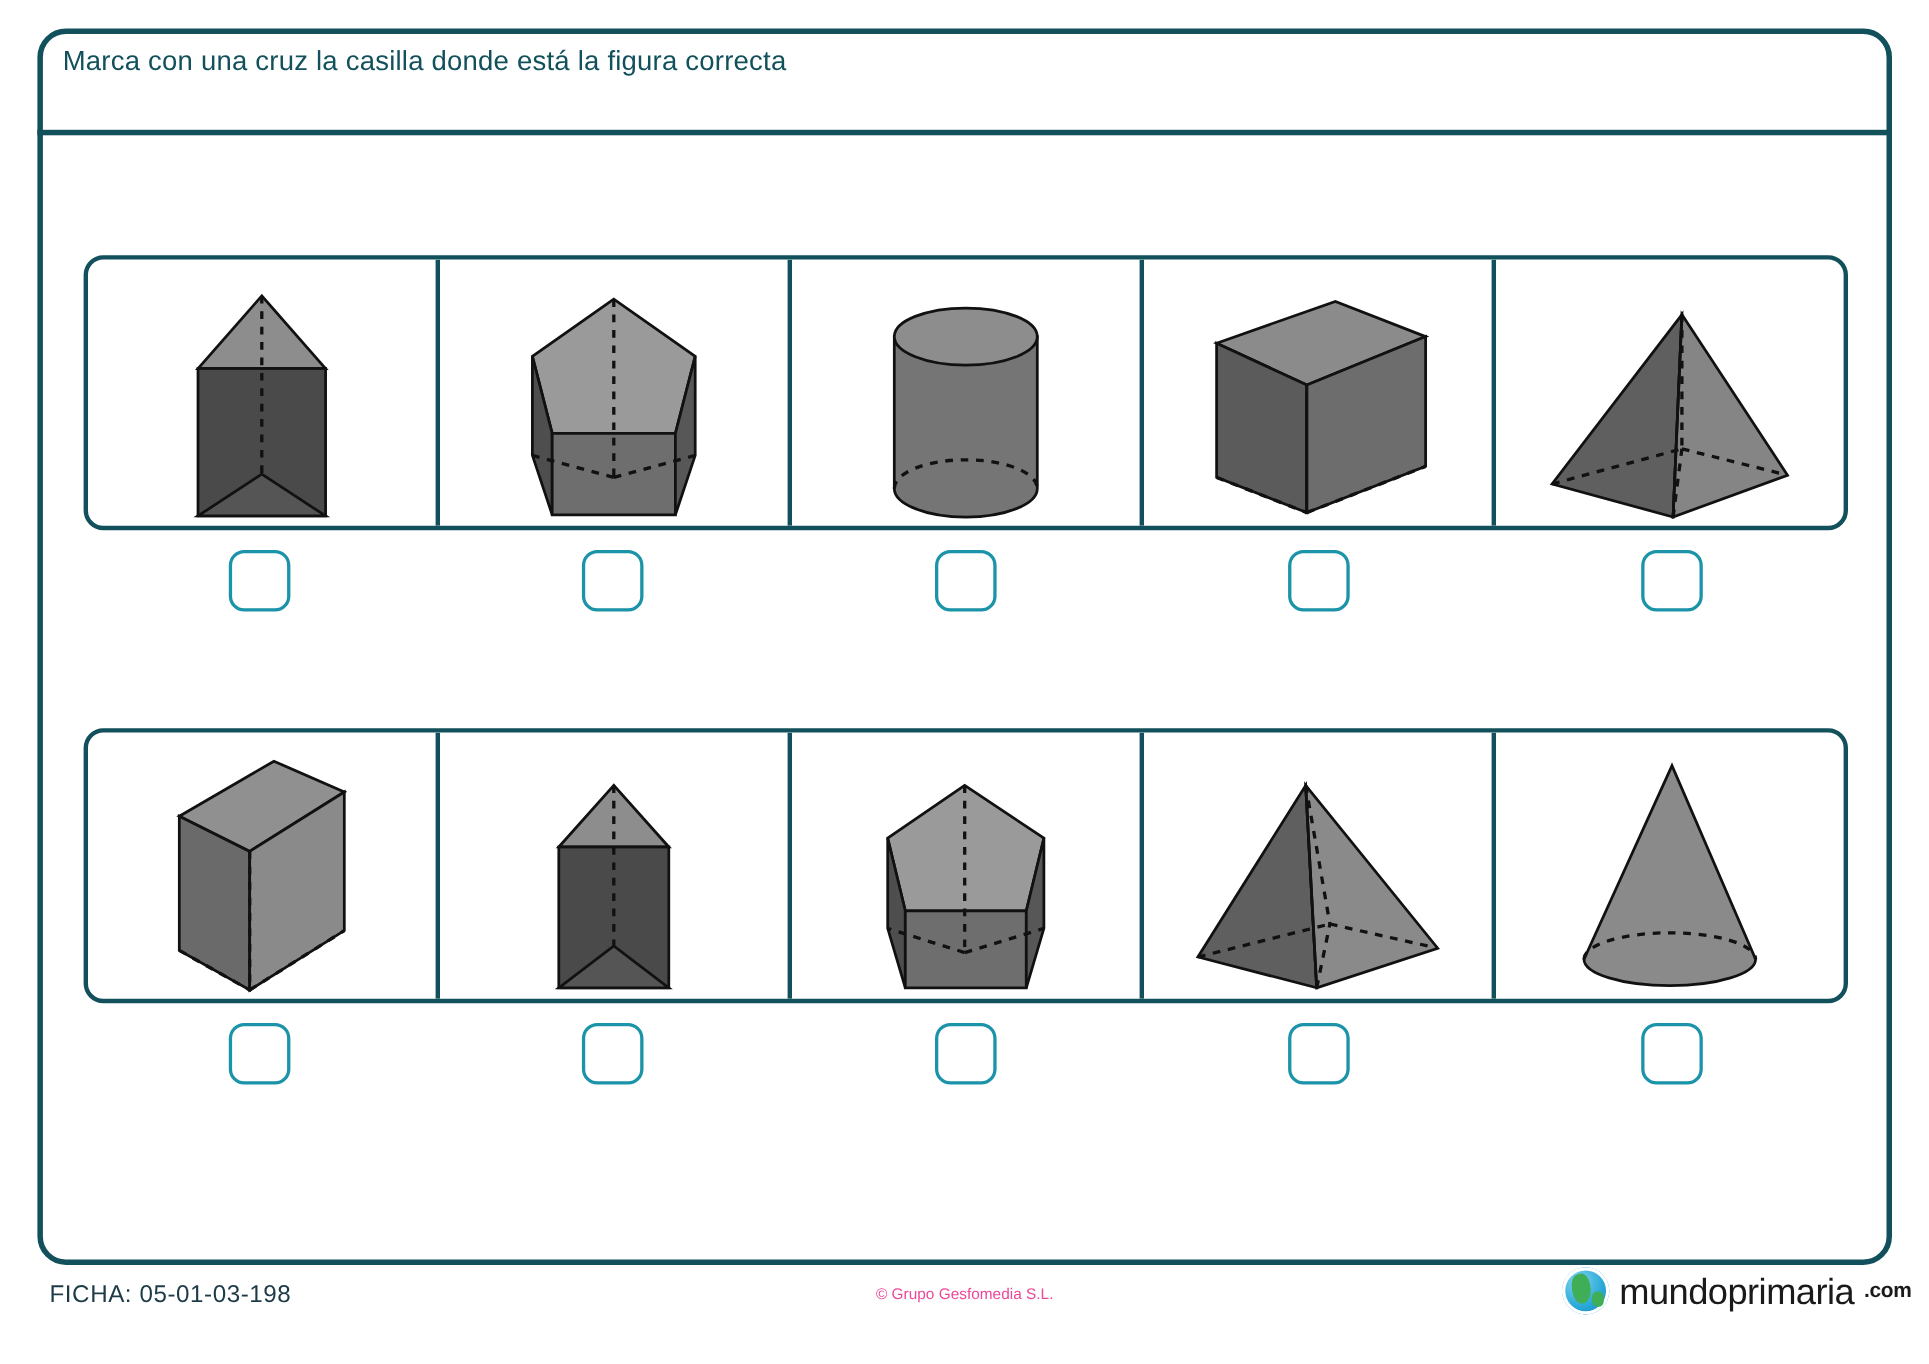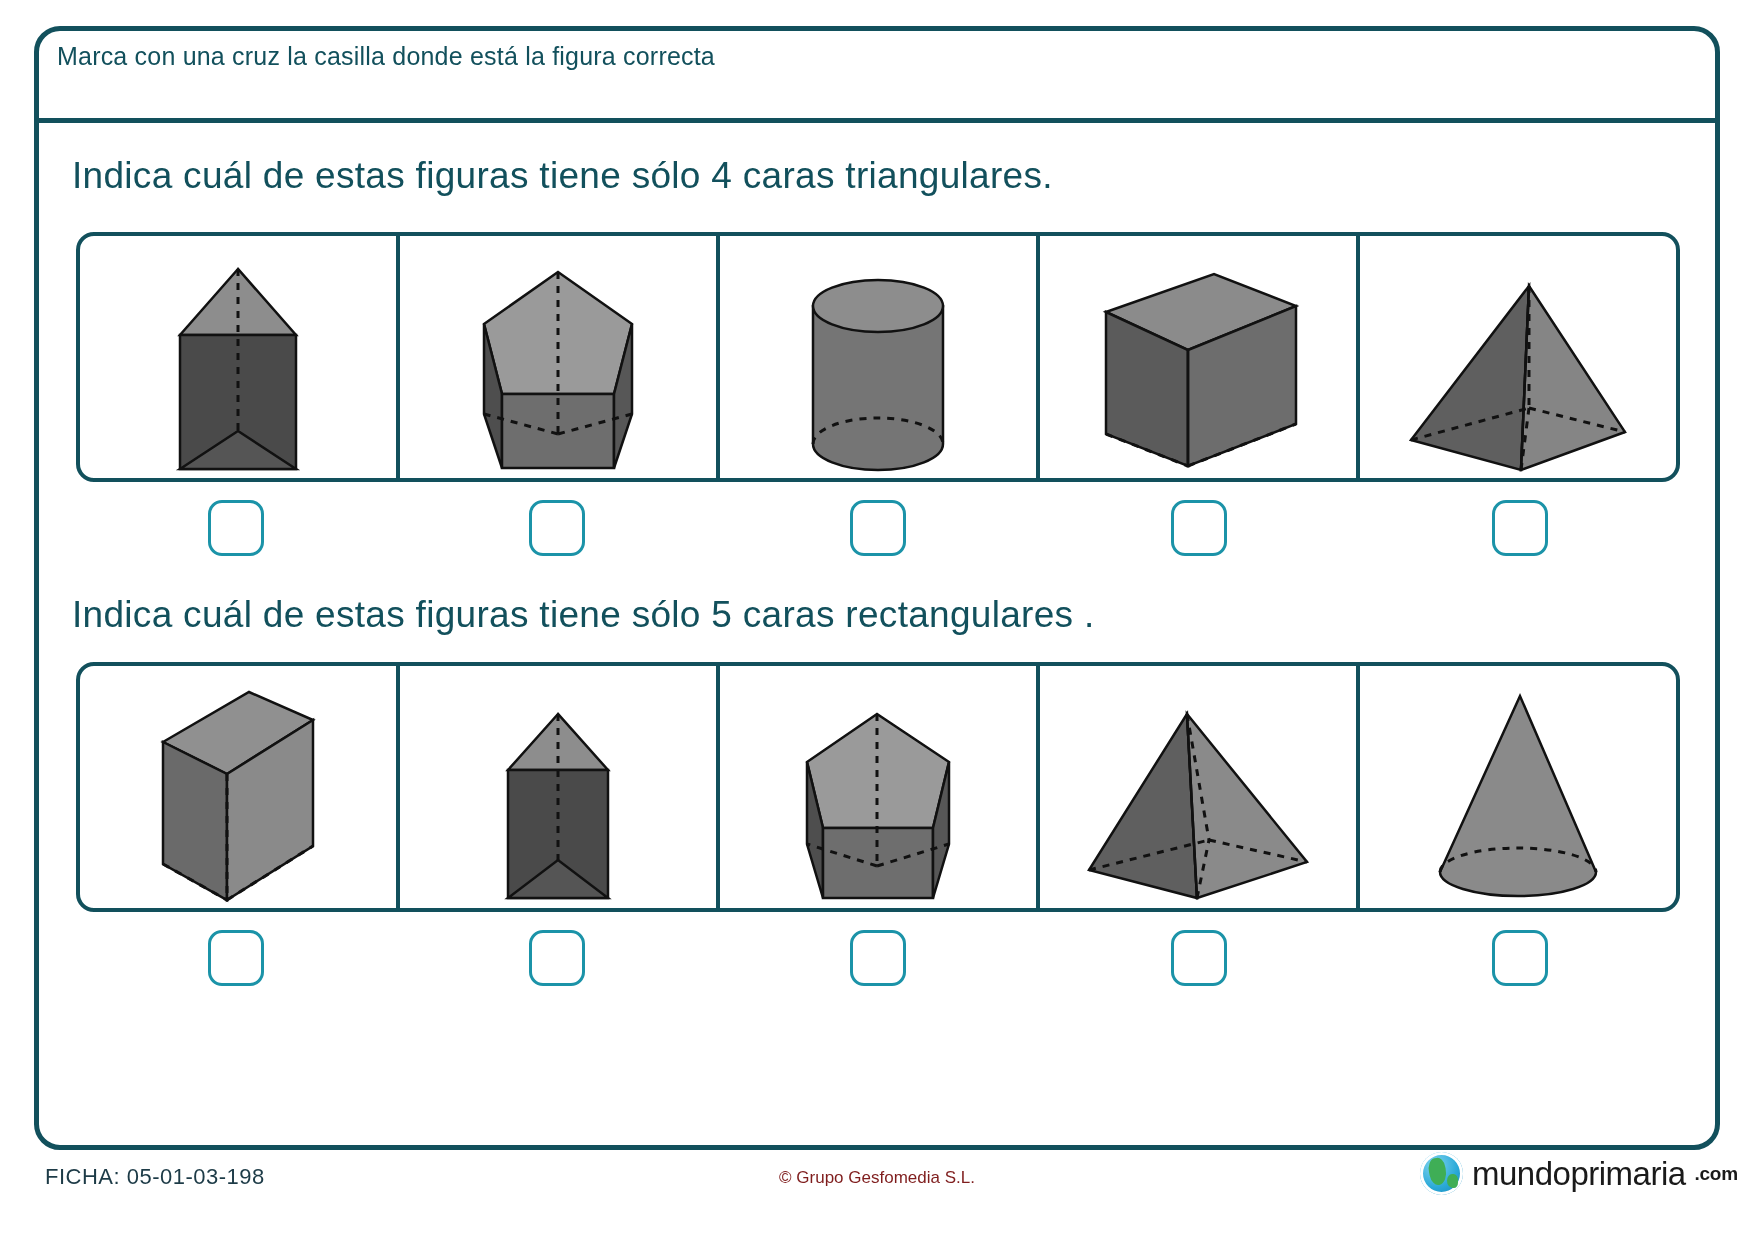--- a/index.html
+++ b/index.html
@@ -104,22 +104,22 @@
     font-size:22px;
     color:#1d3b47;
     letter-spacing:0.5px;
     white-space:nowrap;
   }
   .copyright{
     position:absolute;
     left:0;top:1168px;
     width:1754px;
     text-align:center;
-    font-size:17px;
-    color:#7f1d1d;
+    font-size:14px;
+    color:#ec4899;
   }
   .logo{
     position:absolute;
     left:1420px;top:1152px;
     display:flex;
     align-items:center;
     gap:9px;
   }
   .logo-mark{
     width:43px;height:43px;
@@ -163,21 +163,20 @@
 </head>
 <body>
 
 <div class="page">
 
   <div class="frame"></div>
   <div class="header-rule"></div>
 
   <div class="header-text">Marca con una cruz la casilla donde está la figura correcta</div>
 
-  <div class="prompt q1">Indica cuál de estas figuras tiene sólo 4 caras triangulares.</div>
 
   <div class="strip row1">
 
     <div class="cell">
 
       <svg width="140" height="215" viewBox="0 0 140 215">
         <polygon points="70,6 12,72 128,72" fill="#8d8d8d" stroke="#111" stroke-width="2.5"></polygon>
         <rect x="12" y="72" width="116" height="134" fill="#4a4a4a" stroke="#111" stroke-width="2.5"></rect>
         <polygon points="12,206 70,168 128,206" fill="#555555" stroke="#111" stroke-width="2.5"></polygon>
         <line x1="70" y1="6" x2="70" y2="168" stroke="#111" stroke-width="3" stroke-dasharray="7 7"></line>
@@ -244,21 +243,20 @@
       <div class="checkbox"></div>
     </div>
     <div class="boxslot">
       <div class="checkbox"></div>
     </div>
     <div class="boxslot">
       <div class="checkbox"></div>
     </div>
   </div>
 
-  <div class="prompt q2">Indica cuál de estas figuras tiene sólo 5 caras rectangulares .</div>
 
   <div class="strip row2">
 
     <div class="cell">
 
       <svg width="170" height="222" viewBox="0 0 170 222">
         <polygon points="10,56 96,6 160,34 74,88" fill="#909090" stroke="#111" stroke-width="2.5"></polygon>
         <polygon points="10,56 74,88 74,214 10,178" fill="#6a6a6a" stroke="#111" stroke-width="2.5"></polygon>
         <polygon points="74,88 160,34 160,160 74,214" fill="#8a8a8a" stroke="#111" stroke-width="2.5"></polygon>
         <line x1="74" y1="88" x2="74" y2="214" stroke="#111" stroke-width="3" stroke-dasharray="7 7"></line>

